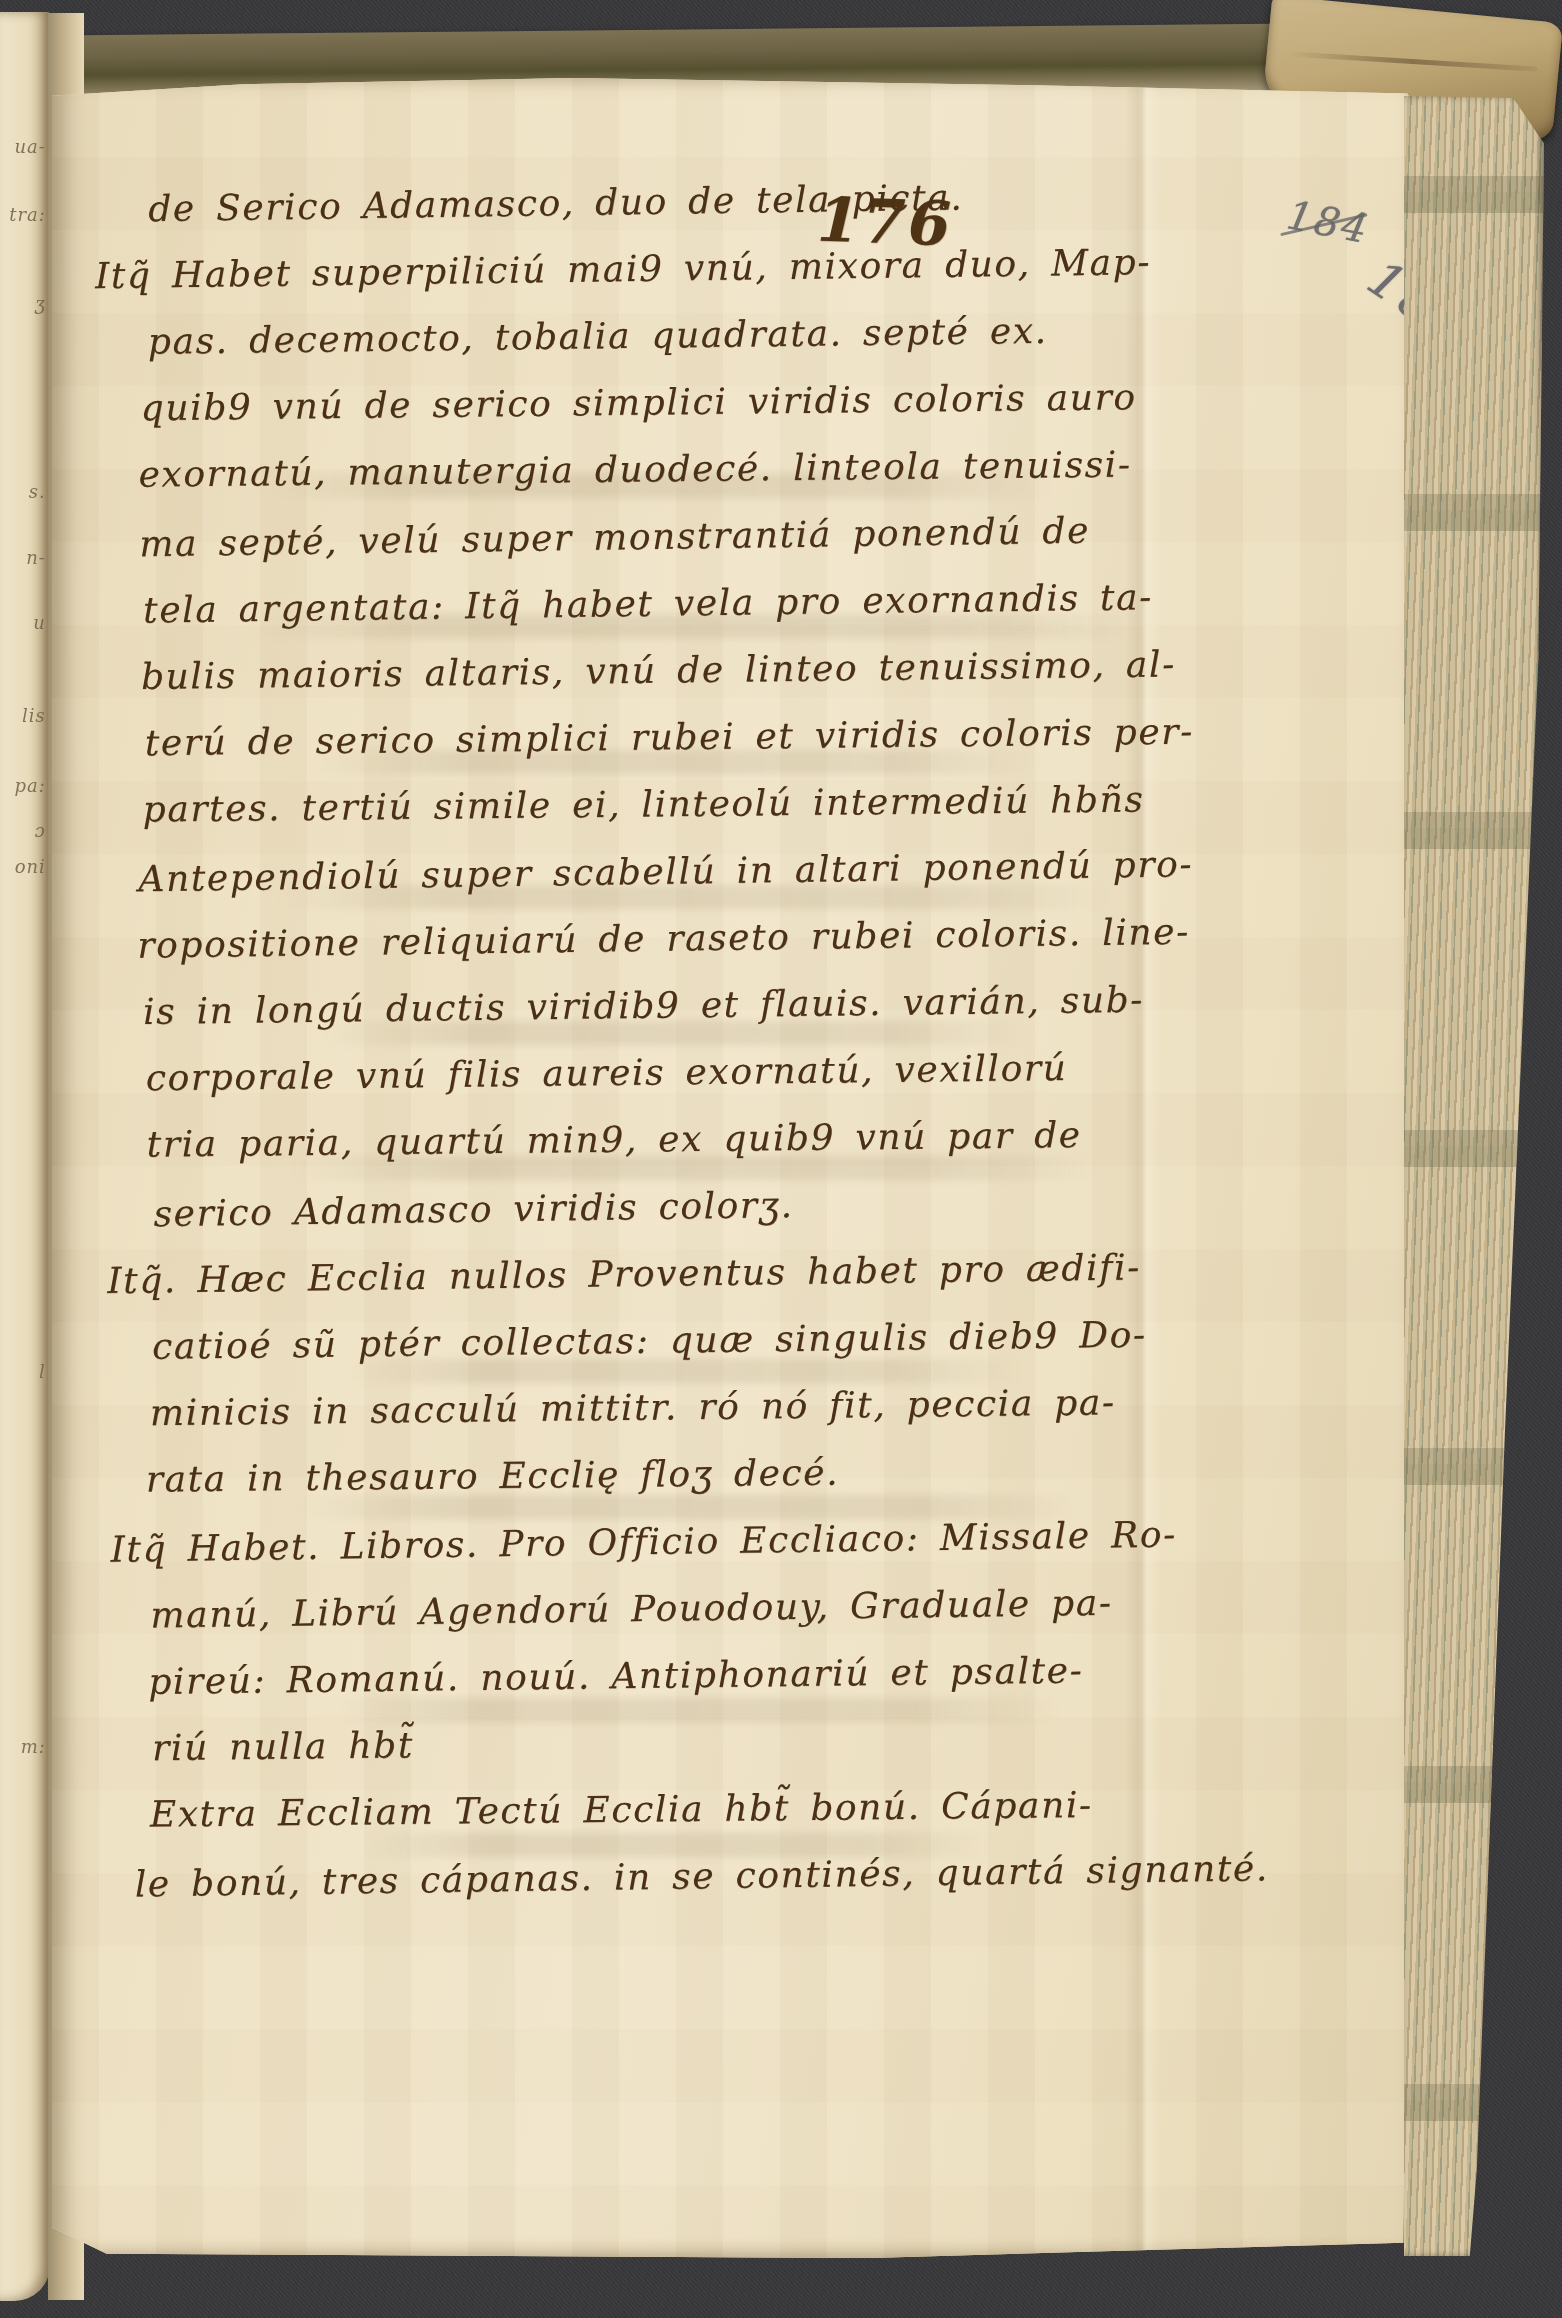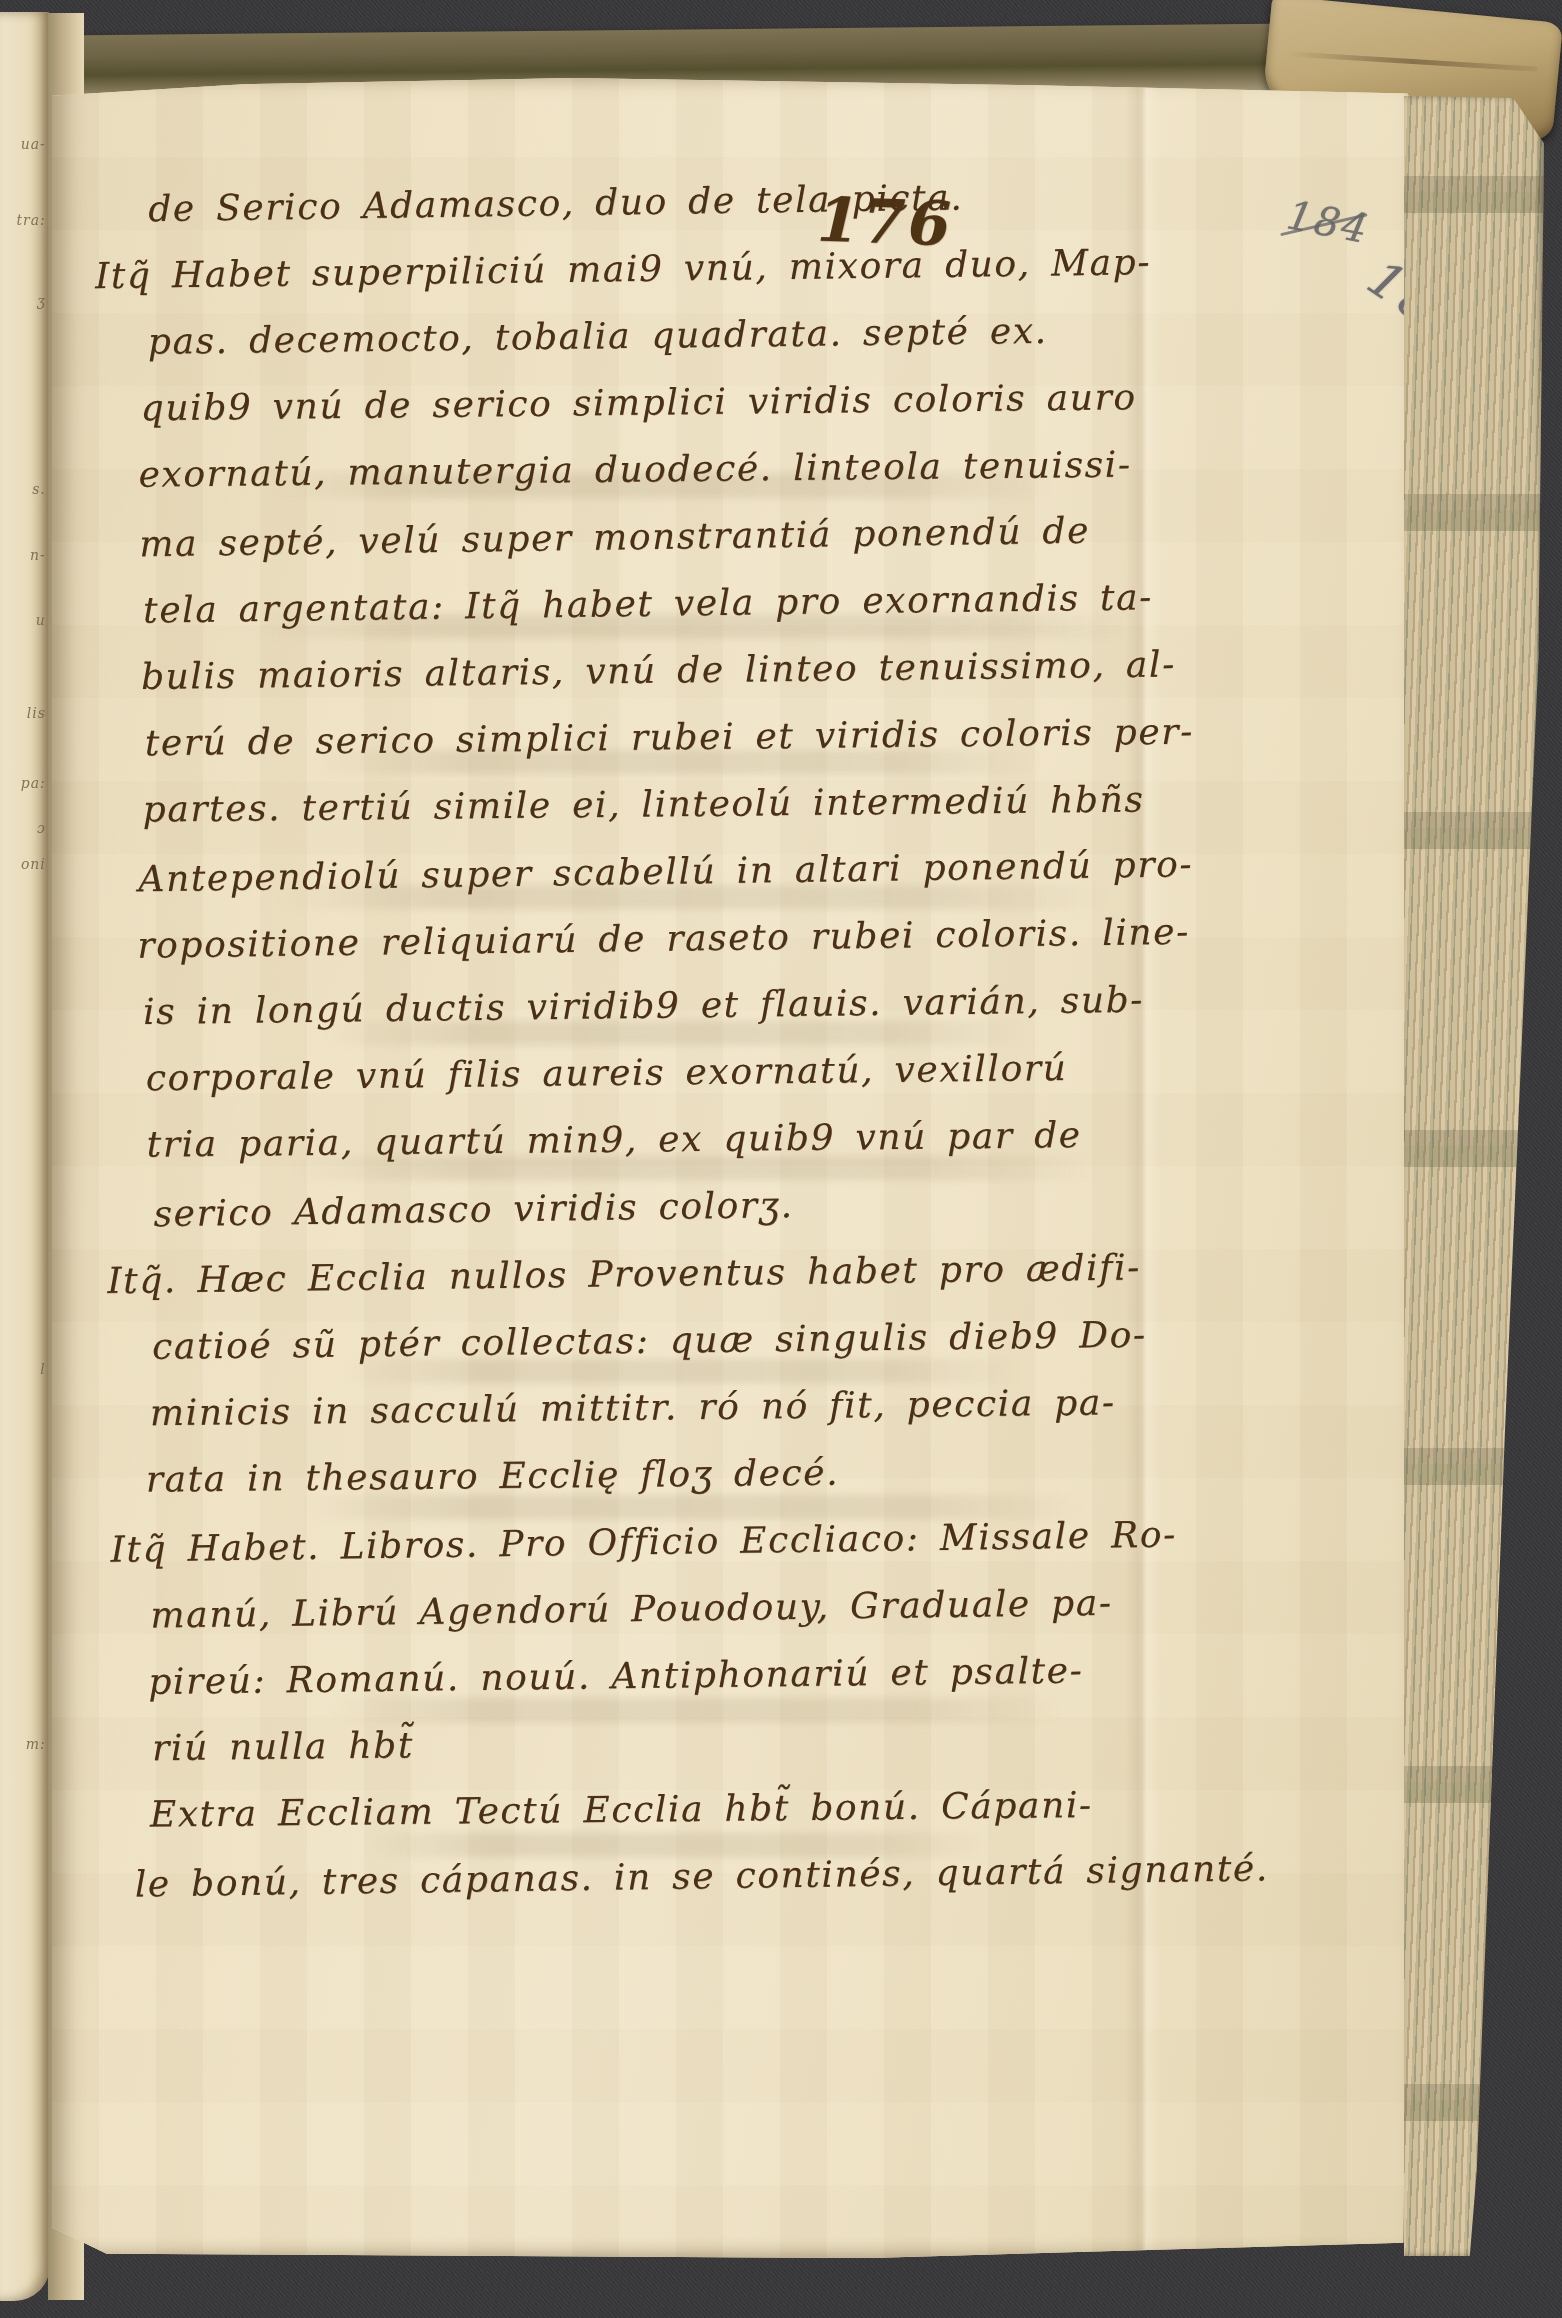--- a/index.html
+++ b/index.html
@@ -35,23 +35,23 @@
 
   
   .prev-page{
     position:absolute;left:0;top:11.5px;width:50px;height:2289px;
     background:linear-gradient(90deg,#efe4c9 0%,#e9dcbc 55%,#d9c8a2 82%,#b5a27b 100%);
     border-radius:0 3.1px 36px 0;
     box-shadow:inset -7.3px 0 10.4px rgba(80,62,35,.45);
   }
   .prev-page .frag{
     position:absolute;right:4.2px;color:#6f604a;font-style:italic;
-    font-size:14px;letter-spacing:1px;opacity:.85;white-space:nowrap;
-  }
-  .frag:nth-child(1){top:124px}.frag:nth-child(2){top:200px}
+    font-size:18px;letter-spacing:1px;opacity:.85;white-space:nowrap;
+  }
+  .frag:nth-child(1){top:124px}.frag:nth-child(2){top:192px}
   .frag:nth-child(3){top:281px}.frag:nth-child(4){top:469px}
   .frag:nth-child(5){top:535px}.frag:nth-child(6){top:600px}
   .frag:nth-child(7){top:693px}.frag:nth-child(8){top:763px}
   .frag:nth-child(9){top:808px}.frag:nth-child(10){top:844px}
   .frag:nth-child(11){top:1349px}.frag:nth-child(12){top:1724px}
 
   
   .gutter{
     position:absolute;left:48px;top:12.5px;width:36px;height:2287px;
     background:linear-gradient(90deg,#8f male 0,#00000000);

